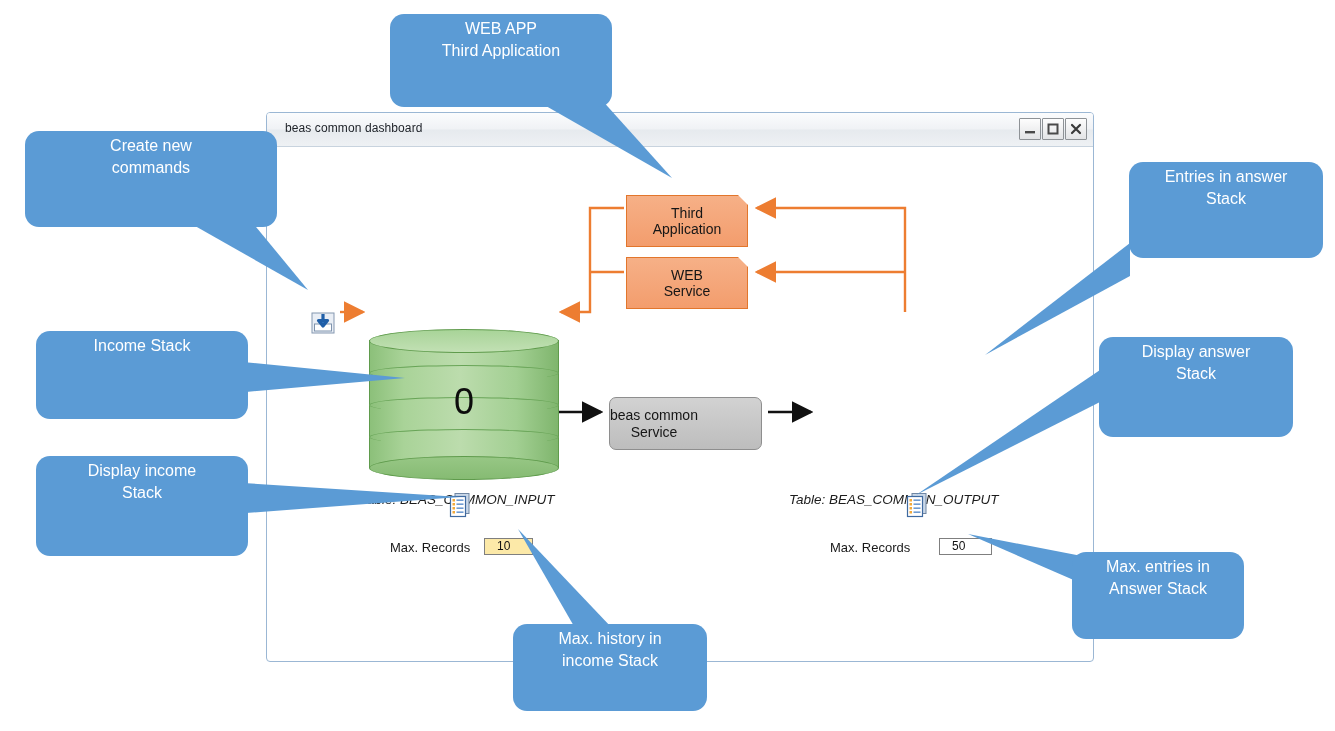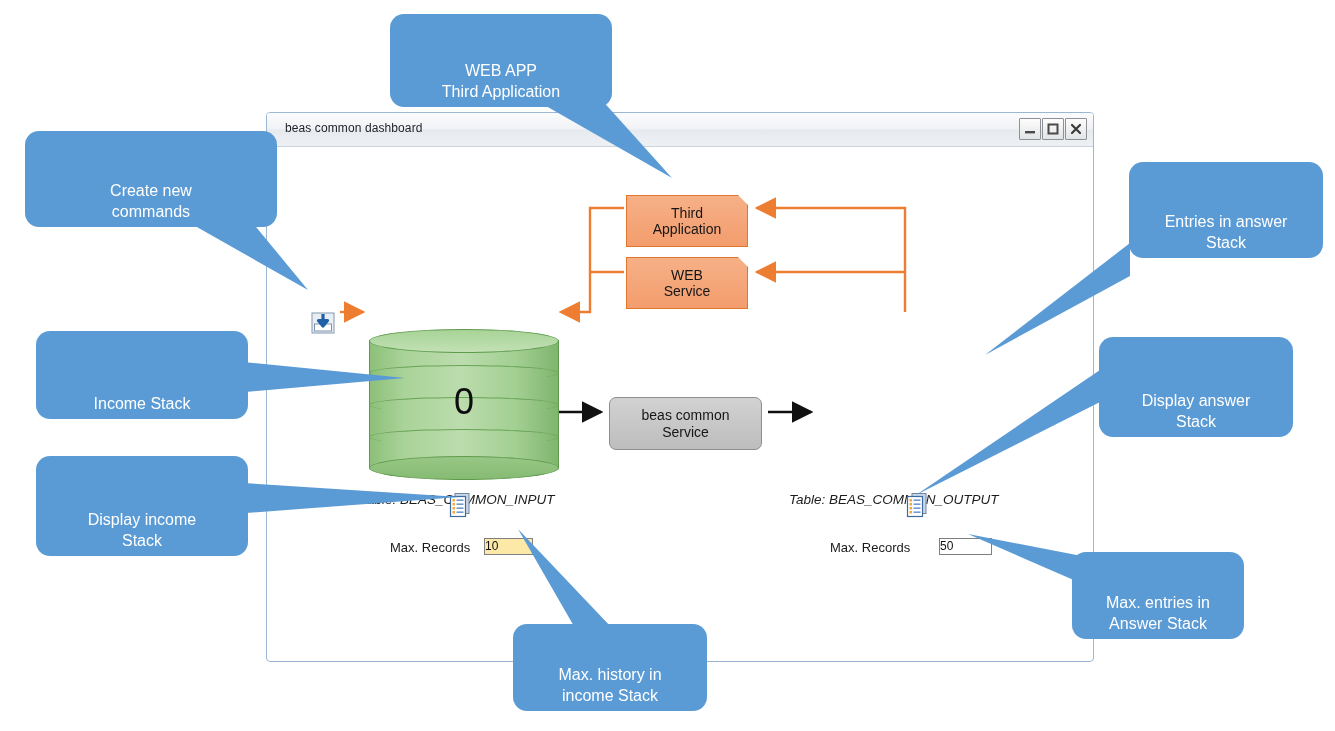--- a/index.html
+++ b/index.html
@@ -97,39 +97,39 @@
     background:linear-gradient(to bottom,#f6b087,#f39d6d);
     border:1.5px solid #e2762c;box-sizing:border-box;
     display:flex;align-items:center;justify-content:center;text-align:center;
     font-size:14px;color:#161616;line-height:1.15;
     clip-path:polygon(0 0,calc(100% - 10px) 0,100% 10px,100% 100%,0 100%);
   }
   .gbox{
     position:absolute;left:608px;top:385px;width:153px;height:53px;
     background:linear-gradient(to bottom,#d2d2d2,#bdbdbd);
     border:1.5px solid #8e8e8e;border-radius:7px;box-sizing:border-box;
-    display:flex;align-items:center;justify-content:center;text-align:center;
+    display:flex;align-items:center;text-align:center;
     font-size:14px;color:#161616;line-height:1.2;
   }
 
   .fieldlabel{position:absolute;font-size:13px;color:#1a1a1a;white-space:nowrap;}
   .field{
     position:absolute;height:17px;border:1px solid #7f7f7f;box-sizing:border-box;
     font-size:12px;color:#111;font-family:"Liberation Sans",sans-serif;
-    padding:0 0;line-height:15px;
+    padding:0 12px;line-height:15px;
   }
   .field.yellow{background:#fce9a8;}
   .field.white{background:#ffffff;}
 
   .icon-btn{position:absolute;cursor:pointer;}
 
   
   .callout{
     position:absolute;background:#5b9bd5;border-radius:14px;
-    color:#ffffff;display:flex;align-items:flex-end;justify-content:center;
+    color:#ffffff;display:flex;align-items:flex-start;justify-content:center;
     text-align:center;font-size:16px;line-height:1.35;z-index:40;
     box-sizing:border-box;padding:4px 10px;
   }
   svg.tails{position:absolute;left:0;top:0;width:1335px;height:731px;z-index:35;pointer-events:none;}
   svg.wires{position:absolute;left:0;top:0;width:1335px;height:731px;z-index:5;pointer-events:none;}
 </style>
 </head>
 <body>
 
 <div class="stage">

